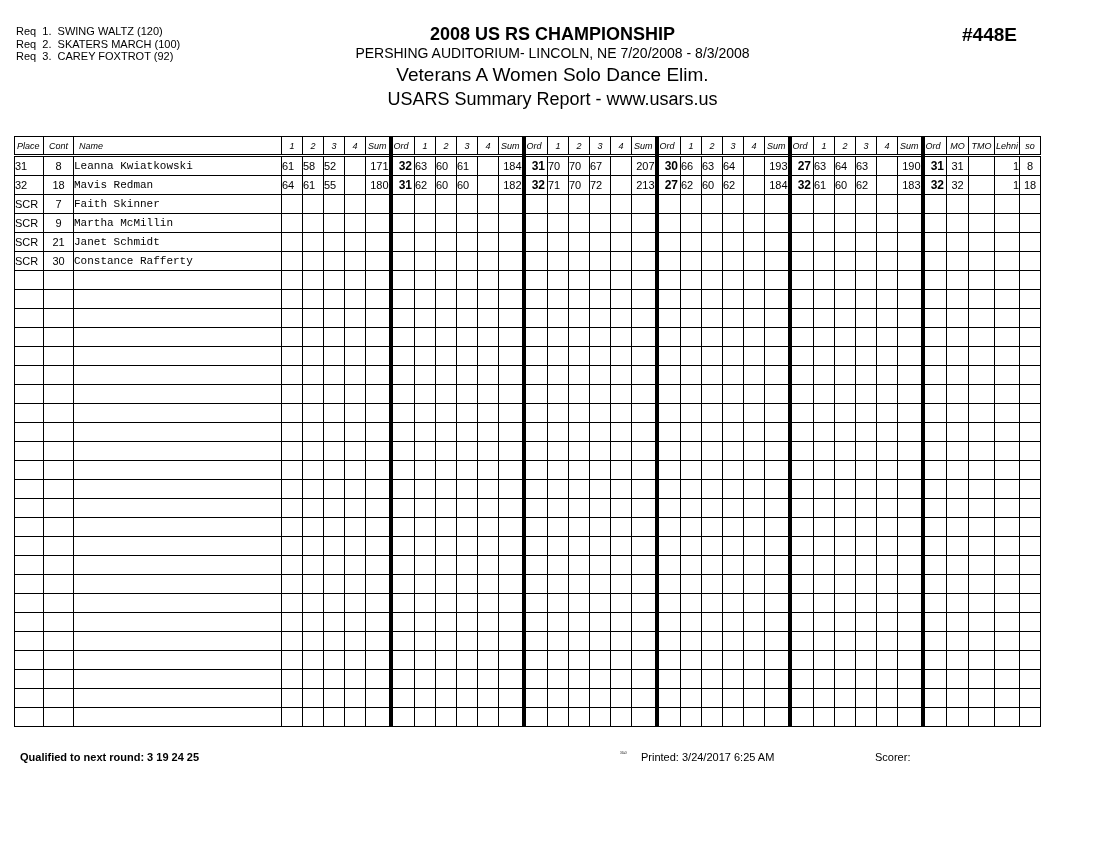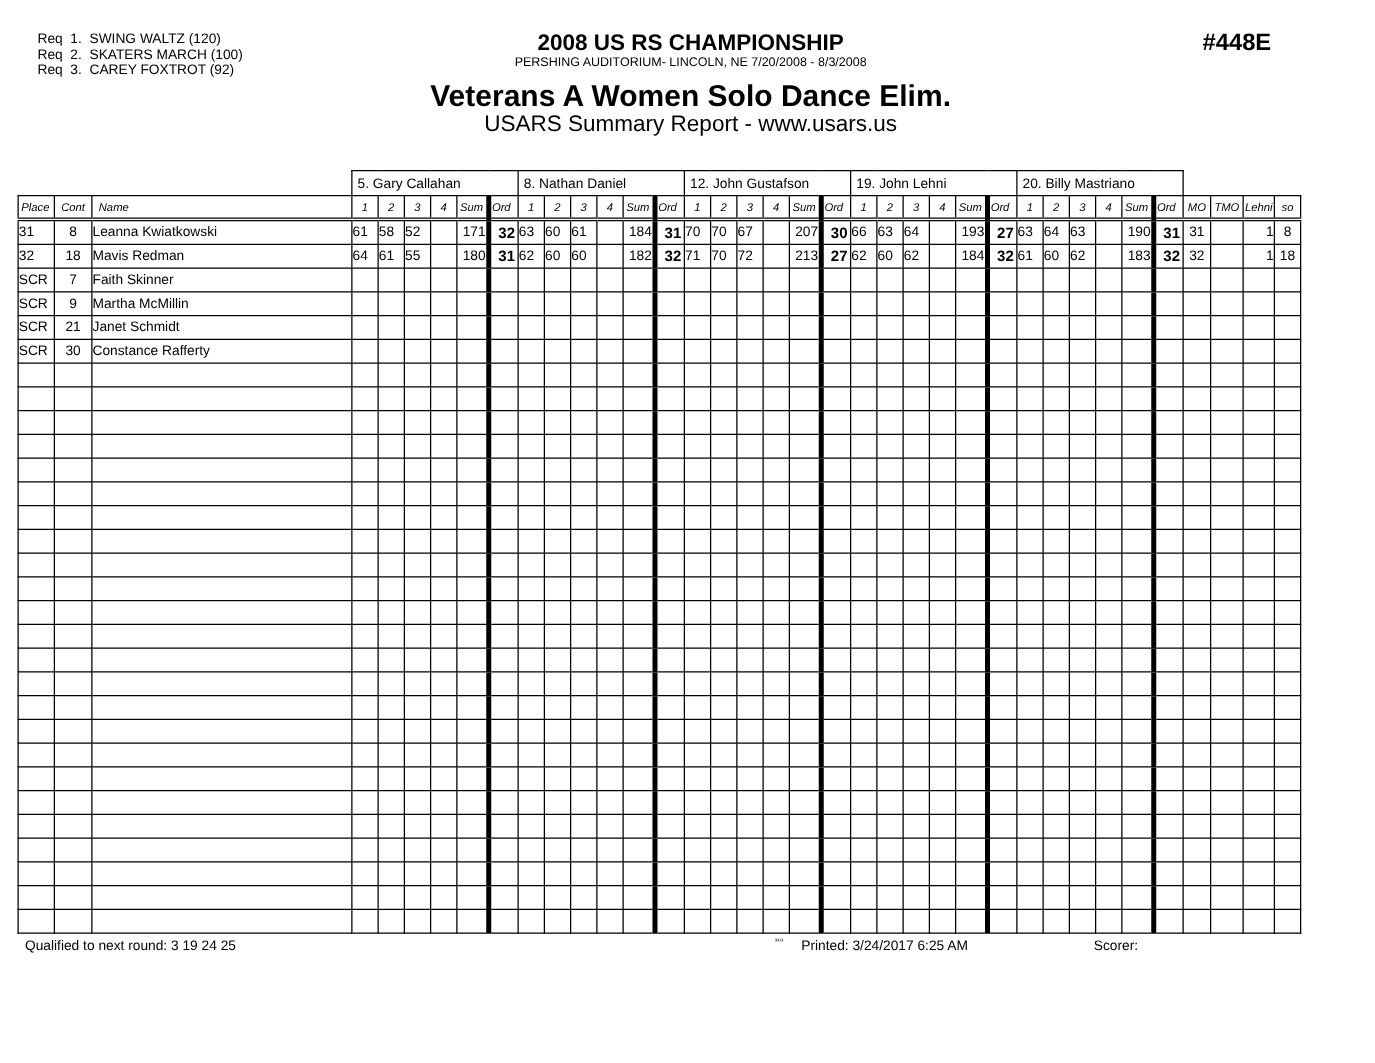--- a/index.html
+++ b/index.html
@@ -1,41 +1,41 @@
 <!DOCTYPE html>
 <html><head>
 <meta charset="utf-8">
 <style>
   html, body { margin:0; padding:0; background:#ffffff; }
   body { width:1100px; height:850px; position:relative; overflow:hidden;
          font-family:"Liberation Sans", sans-serif; color:#000; }
-  .reqs { position:absolute; left:16px; top:25px; font-size:11px; line-height:12.5px;margin-left:14px; }
+  .reqs { position:absolute; left:16px; top:25px; font-size:11px; line-height:12.5px; }
   .reqs div { white-space:pre; }
   .title { position:absolute; left:300px; width:505px; text-align:center; }
   .t1 { top:24px; font-size:18px; font-weight:bold; }
-  .t2 { top:45px; font-size:10px; }
-  .t3 { top:64px; font-size:24px; font-weight:bold; }
+  .t2 { top:45px; font-size:14px; }
+  .t3 { top:64px; font-size:19px; font-weight:normal; }
   .t4 { top:89px; font-size:18px; }
   .event-no { position:absolute; left:962px; top:24px; font-size:19px; font-weight:bold; }
 
   table.grid { position:absolute; left:14px; top:136px; border-collapse:collapse; table-layout:fixed; }
   table.grid td { border:1px solid #000; padding:0; height:18px; font-size:11px; overflow:hidden; white-space:nowrap; }
   tr.jhead td { height:19px; }
   tr.jhead td.blank { border:none; }
   tr.jhead td.judge { font-size:11px; padding-left:4px; border-bottom:1px solid #000; }
   tr.chead td { font-size:9px; text-align:center; border-bottom:3px double #000; height:17px;font-style:italic; }
   tr.chead td.l { text-align:left; padding-left:2px; }
   tr.chead td.nm { text-align:left; padding-left:5px; }
   td.ord { border-left:4px solid #000 !important; font-weight:bold; font-size:12px !important; text-align:right; padding-right:2px !important; }
   tr.chead td.ord { font-weight:normal; font-size:9px !important; text-align:left; padding-left:1px !important;margin-left:32px; }
   td.c { text-align:center; }
   td.r { text-align:right; padding-right:3px; }
   td.lft { text-align:left; padding-left:3px; }
-  td.name { padding-left:5px; }
-  .footer-q { position:absolute; left:20px; top:751px; font-size:11px; }
+  td.name { padding-left:5px;font-family:Liberation Mono, monospace; }
+  .footer-q { position:absolute; left:20px; top:751px; font-size:11px;font-weight:bold; }
   .footer-code { position:absolute; left:620px; top:750px; font-size:5px; }
   .footer-p { position:absolute; left:641px; top:751px; font-size:11px; }
   .footer-s { position:absolute; left:875px; top:751px; font-size:11px; }
 </style>
 </head>
 <body>
 
 <div class="reqs">
   <div>Req  1.  SWING WALTZ (120)</div>
   <div>Req  2.  SKATERS MARCH (100)</div>
@@ -82,29 +82,20 @@
       <col style="width: 21px;">
       <col style="width: 21px;">
       <col style="width: 25px;">
       <col style="width: 24px;">
       <col style="width: 22px;">
       <col style="width: 26px;">
       <col style="width: 25px;">
       <col style="width: 21px;">
     </colgroup>
   <tbody id="tbody">
-      <tr class="jhead">
-        <td class="blank" colspan="3"></td>
-        <td class="judge" colspan="6">5.  Gary Callahan</td>
-        <td class="judge" colspan="6">8.  Nathan Daniel</td>
-        <td class="judge" colspan="6">12.  John  Gustafson</td>
-        <td class="judge" colspan="6">19.  John Lehni</td>
-        <td class="judge" colspan="6">20.  Billy Mastriano</td>
-        <td class="blank" colspan="4"></td>
-      </tr>
       <tr class="chead">
         <td class="l">Place</td>
         <td>Cont</td>
         <td class="nm">Name</td>
         <td class="">1</td>
         <td class="">2</td>
         <td class="">3</td>
         <td class="">4</td>
         <td class="">Sum</td>
         <td class="ord">Ord</td>

